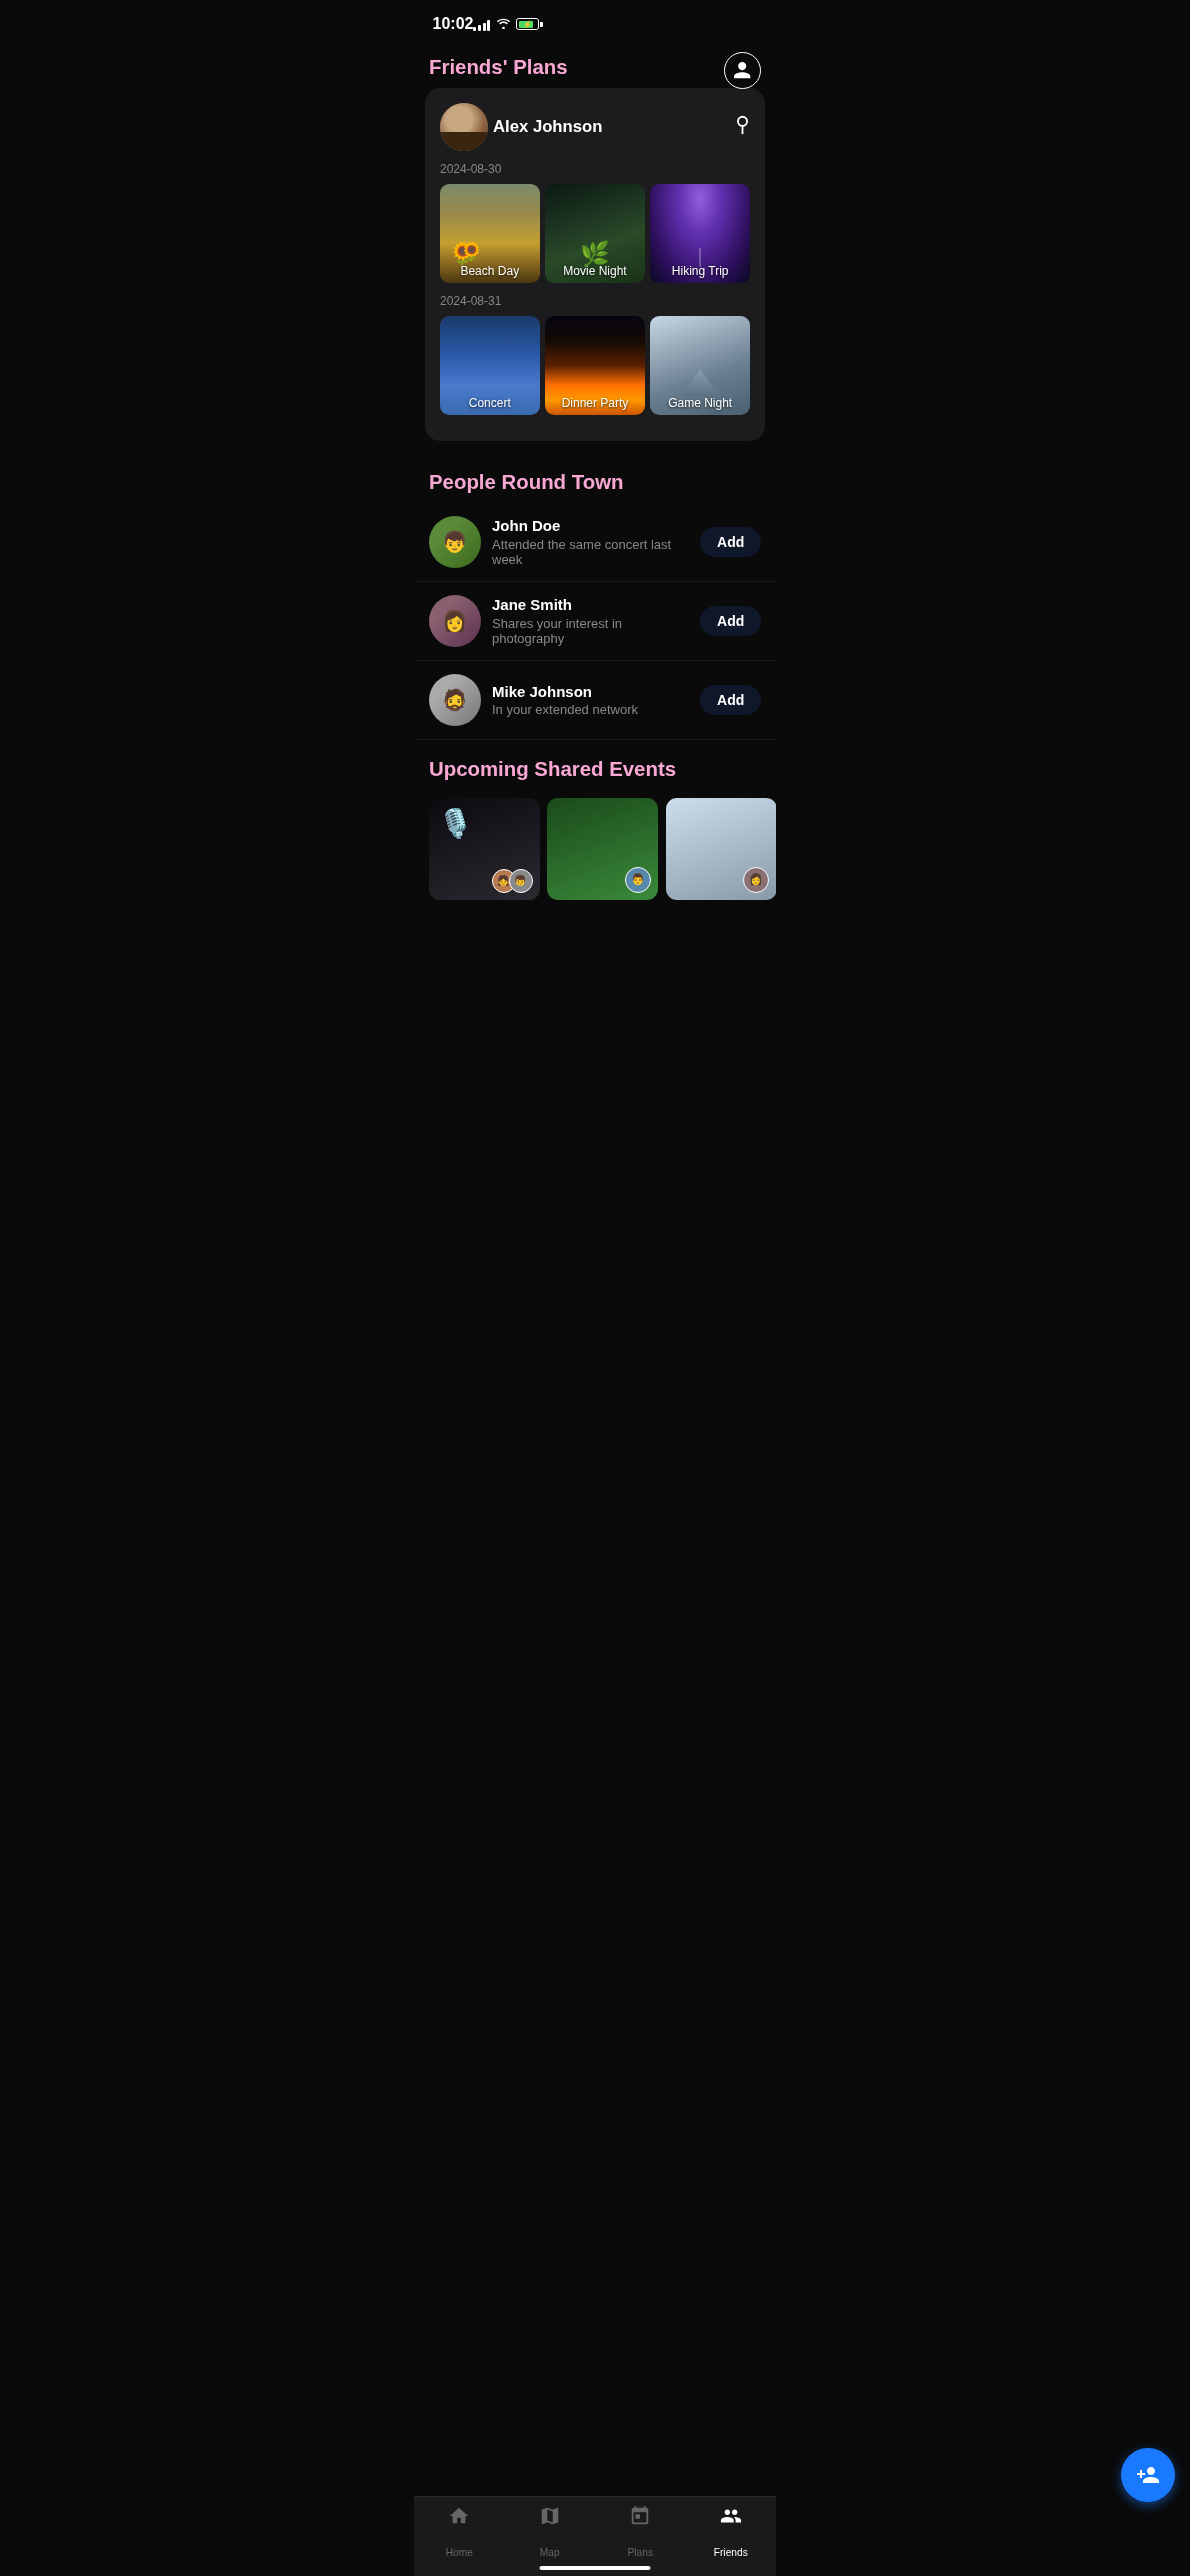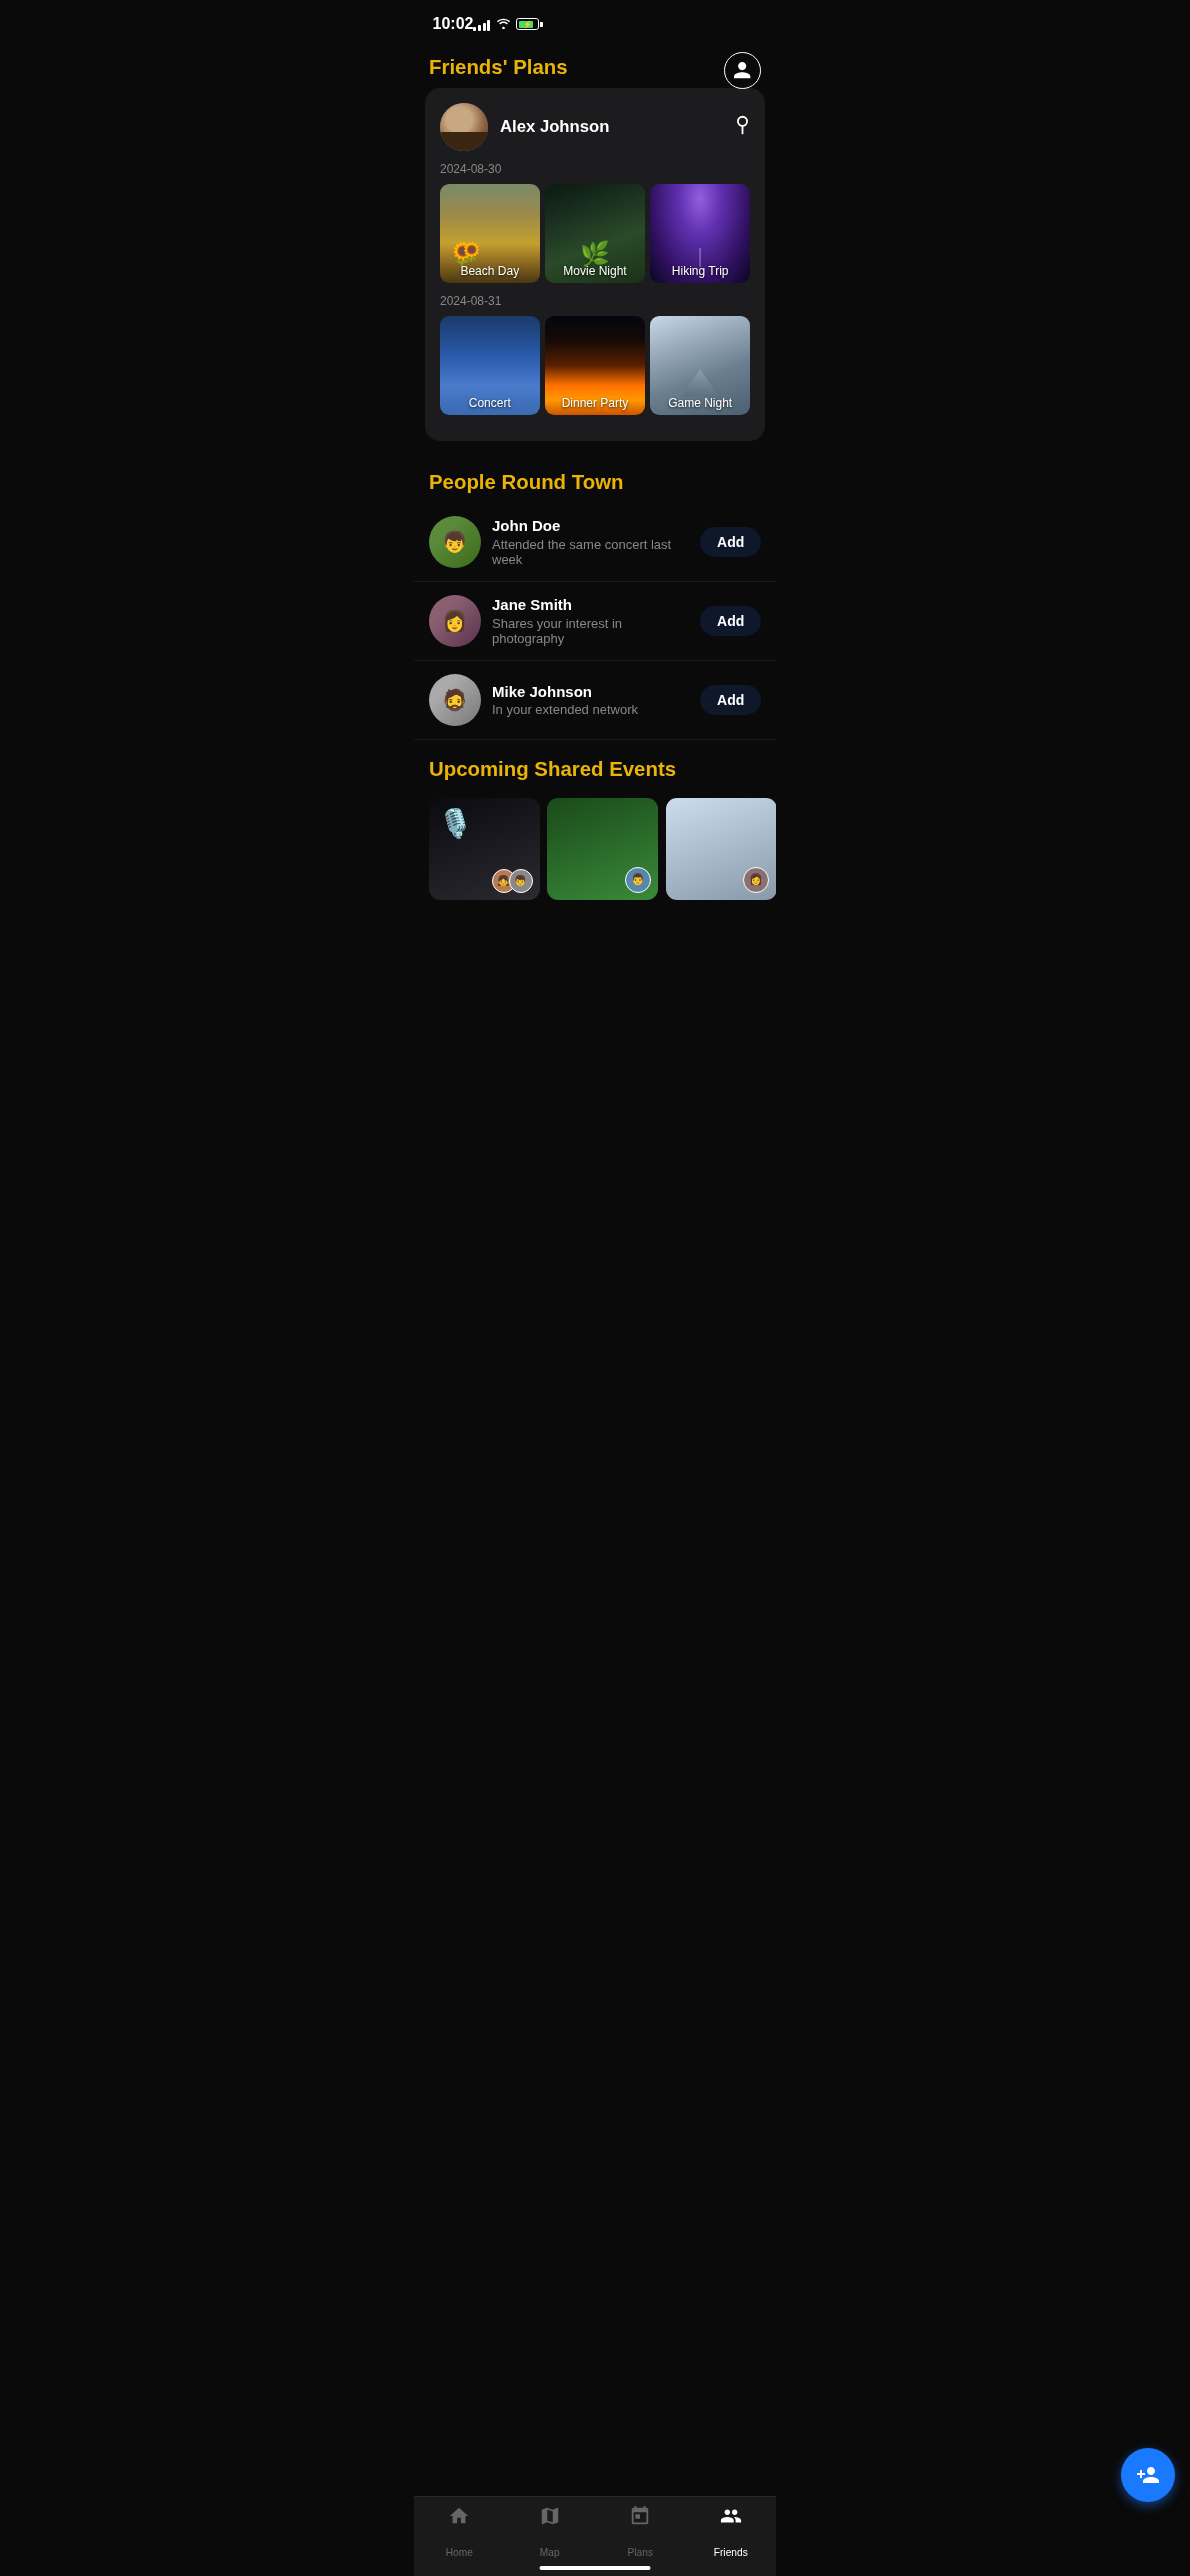--- a/index.html
+++ b/index.html
@@ -99,41 +99,41 @@
       align-items: center;
       justify-content: center;
       cursor: pointer;
     }
     .profile-icon-top svg { width: 20.4px; height: 20.4px; fill: #fff; }
 
     
     .section-title {
       font-size: 20.4px;
       font-weight: 700;
-      color: #eab308;
+      color: #f9a8d4;
       padding: 11px 15px 9.3px;
     }
 
     
     .friends-card {
       background: #1c1c1e;
       border-radius: 15px;
       margin: 0 11px 18.5px;
       padding: 15px;
     }
     .friend-header {
       display: flex;
       align-items: center;
       justify-content: space-between;
       margin-bottom: 11px;
     }
     .friend-info {
       display: flex;
       align-items: center;
-      gap: 12px;
+      gap: 5px;
     }
     .friend-avatar {
       width: 48px;
       height: 48px;
       border-radius: 50%;
       background: #555;
       overflow: hidden;
       flex-shrink: 0;
     }
     .friend-avatar-img {

